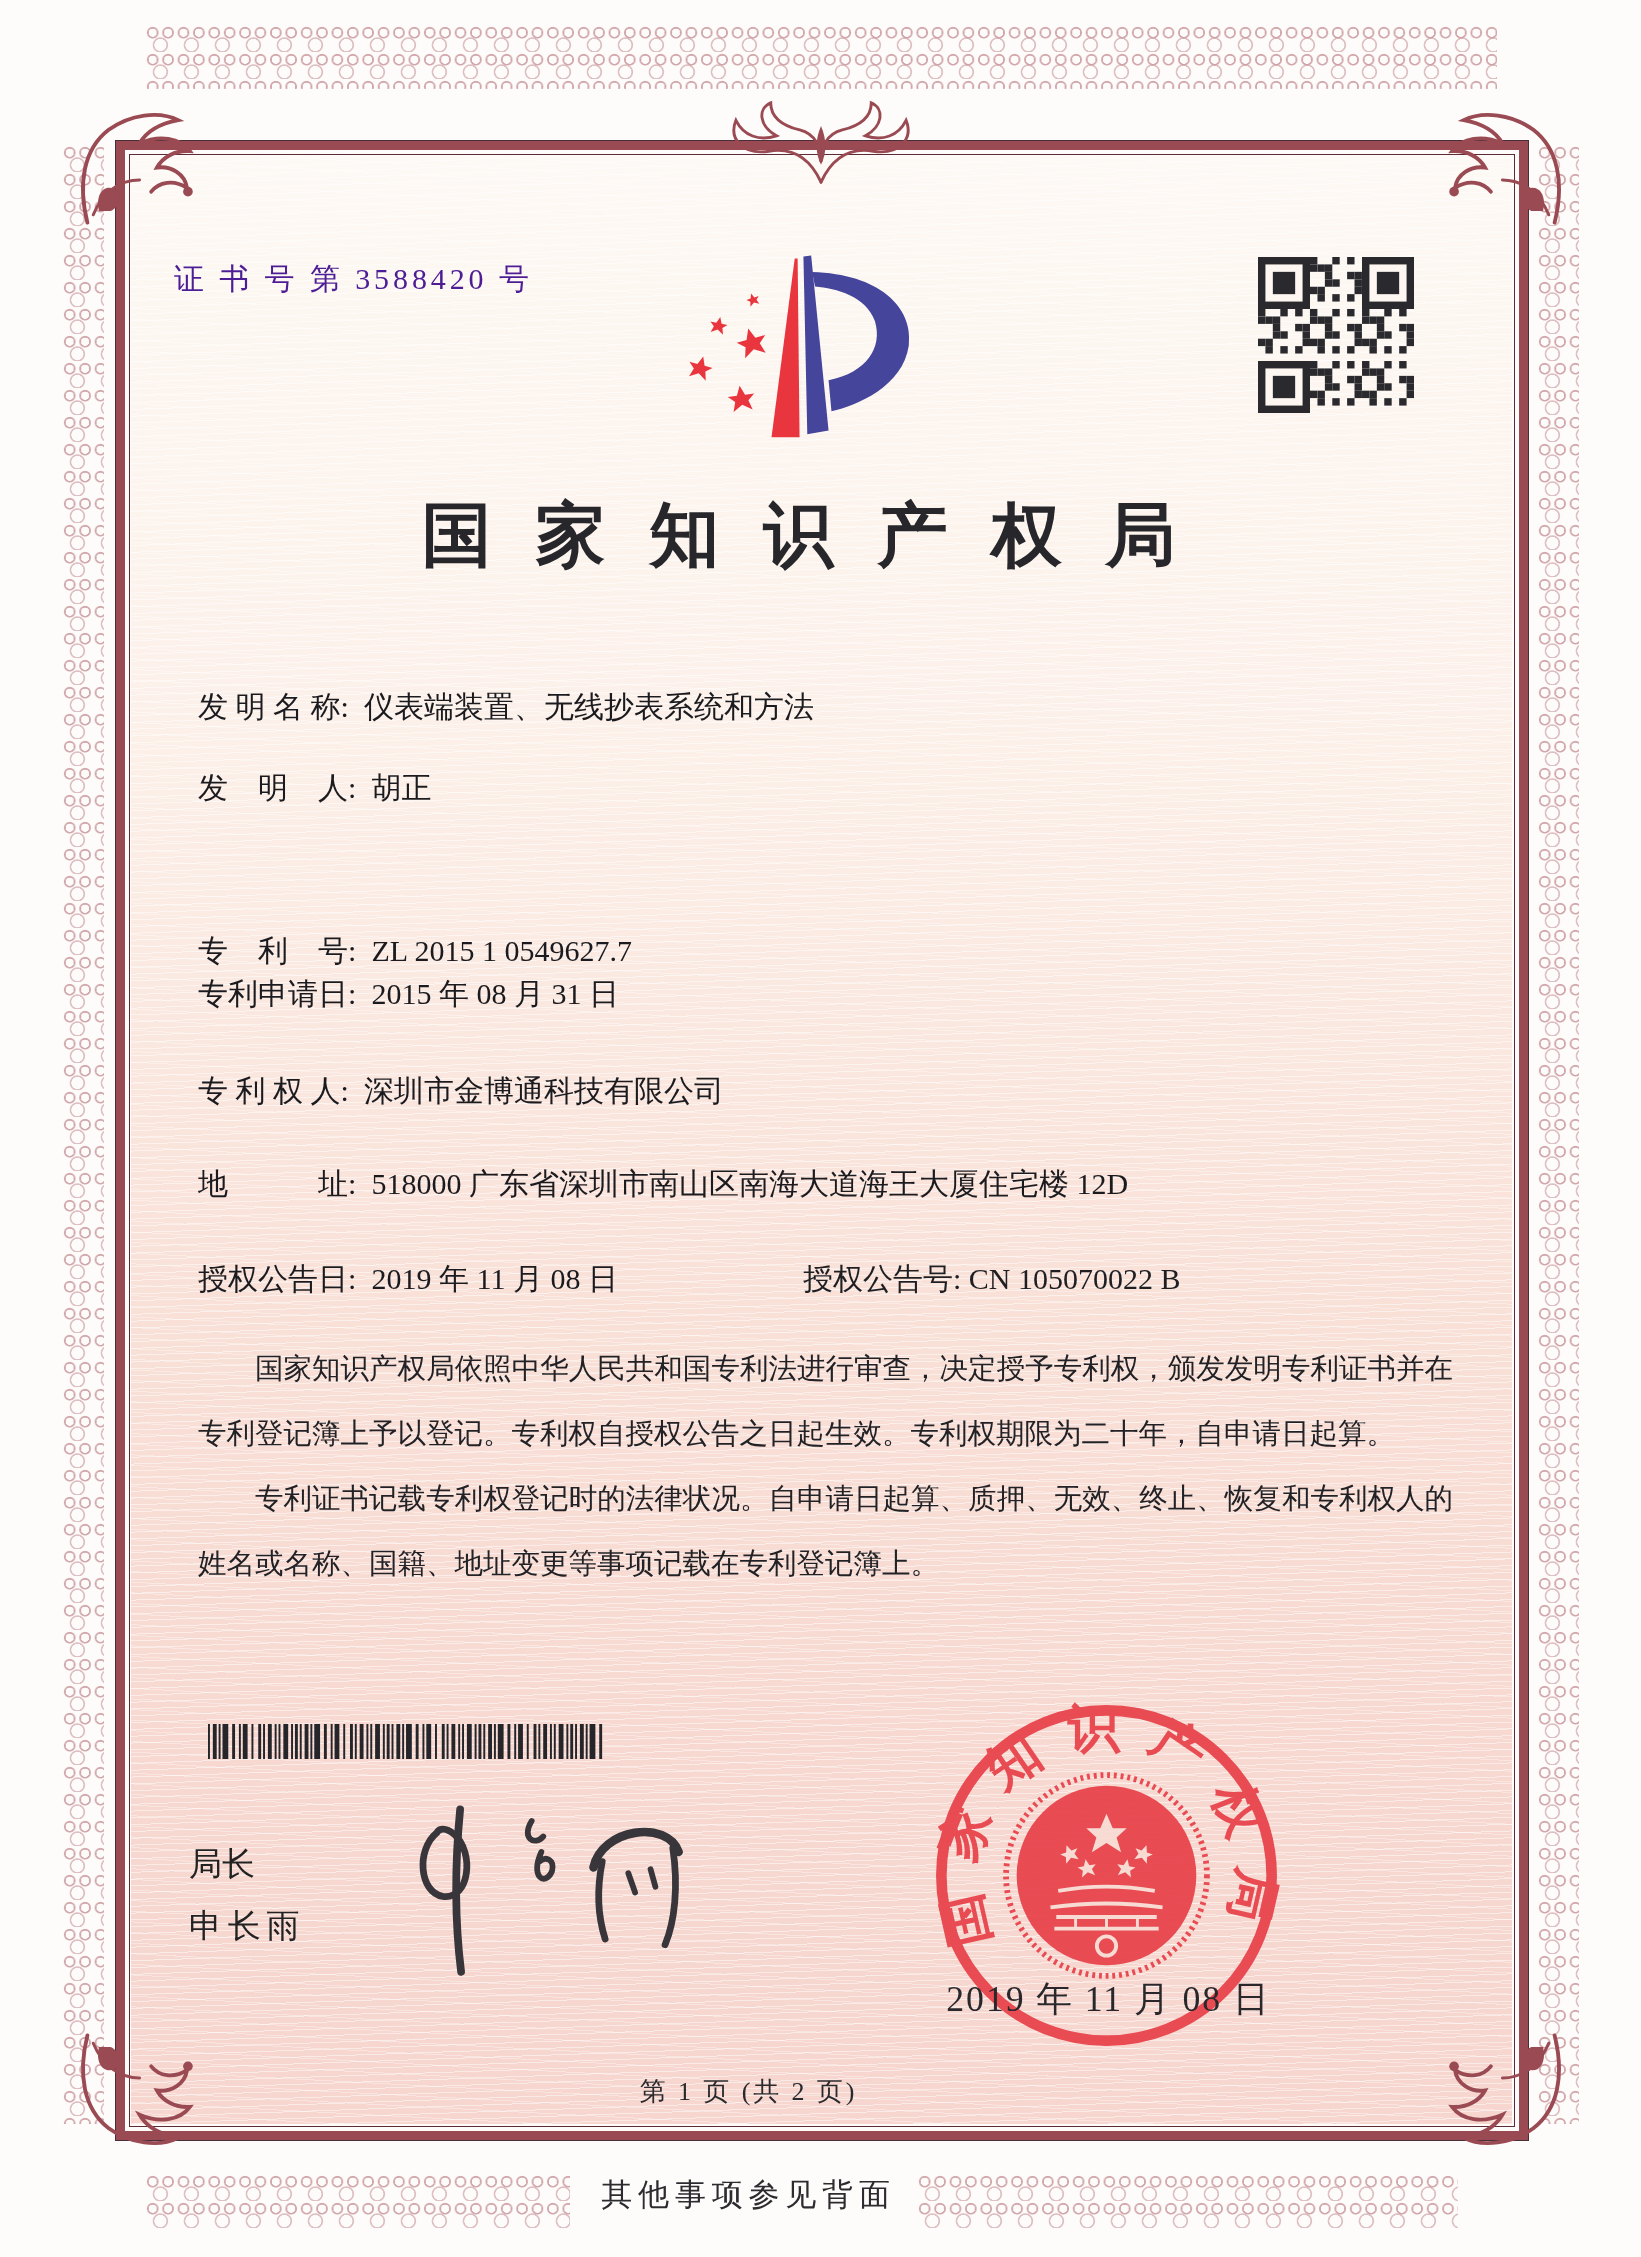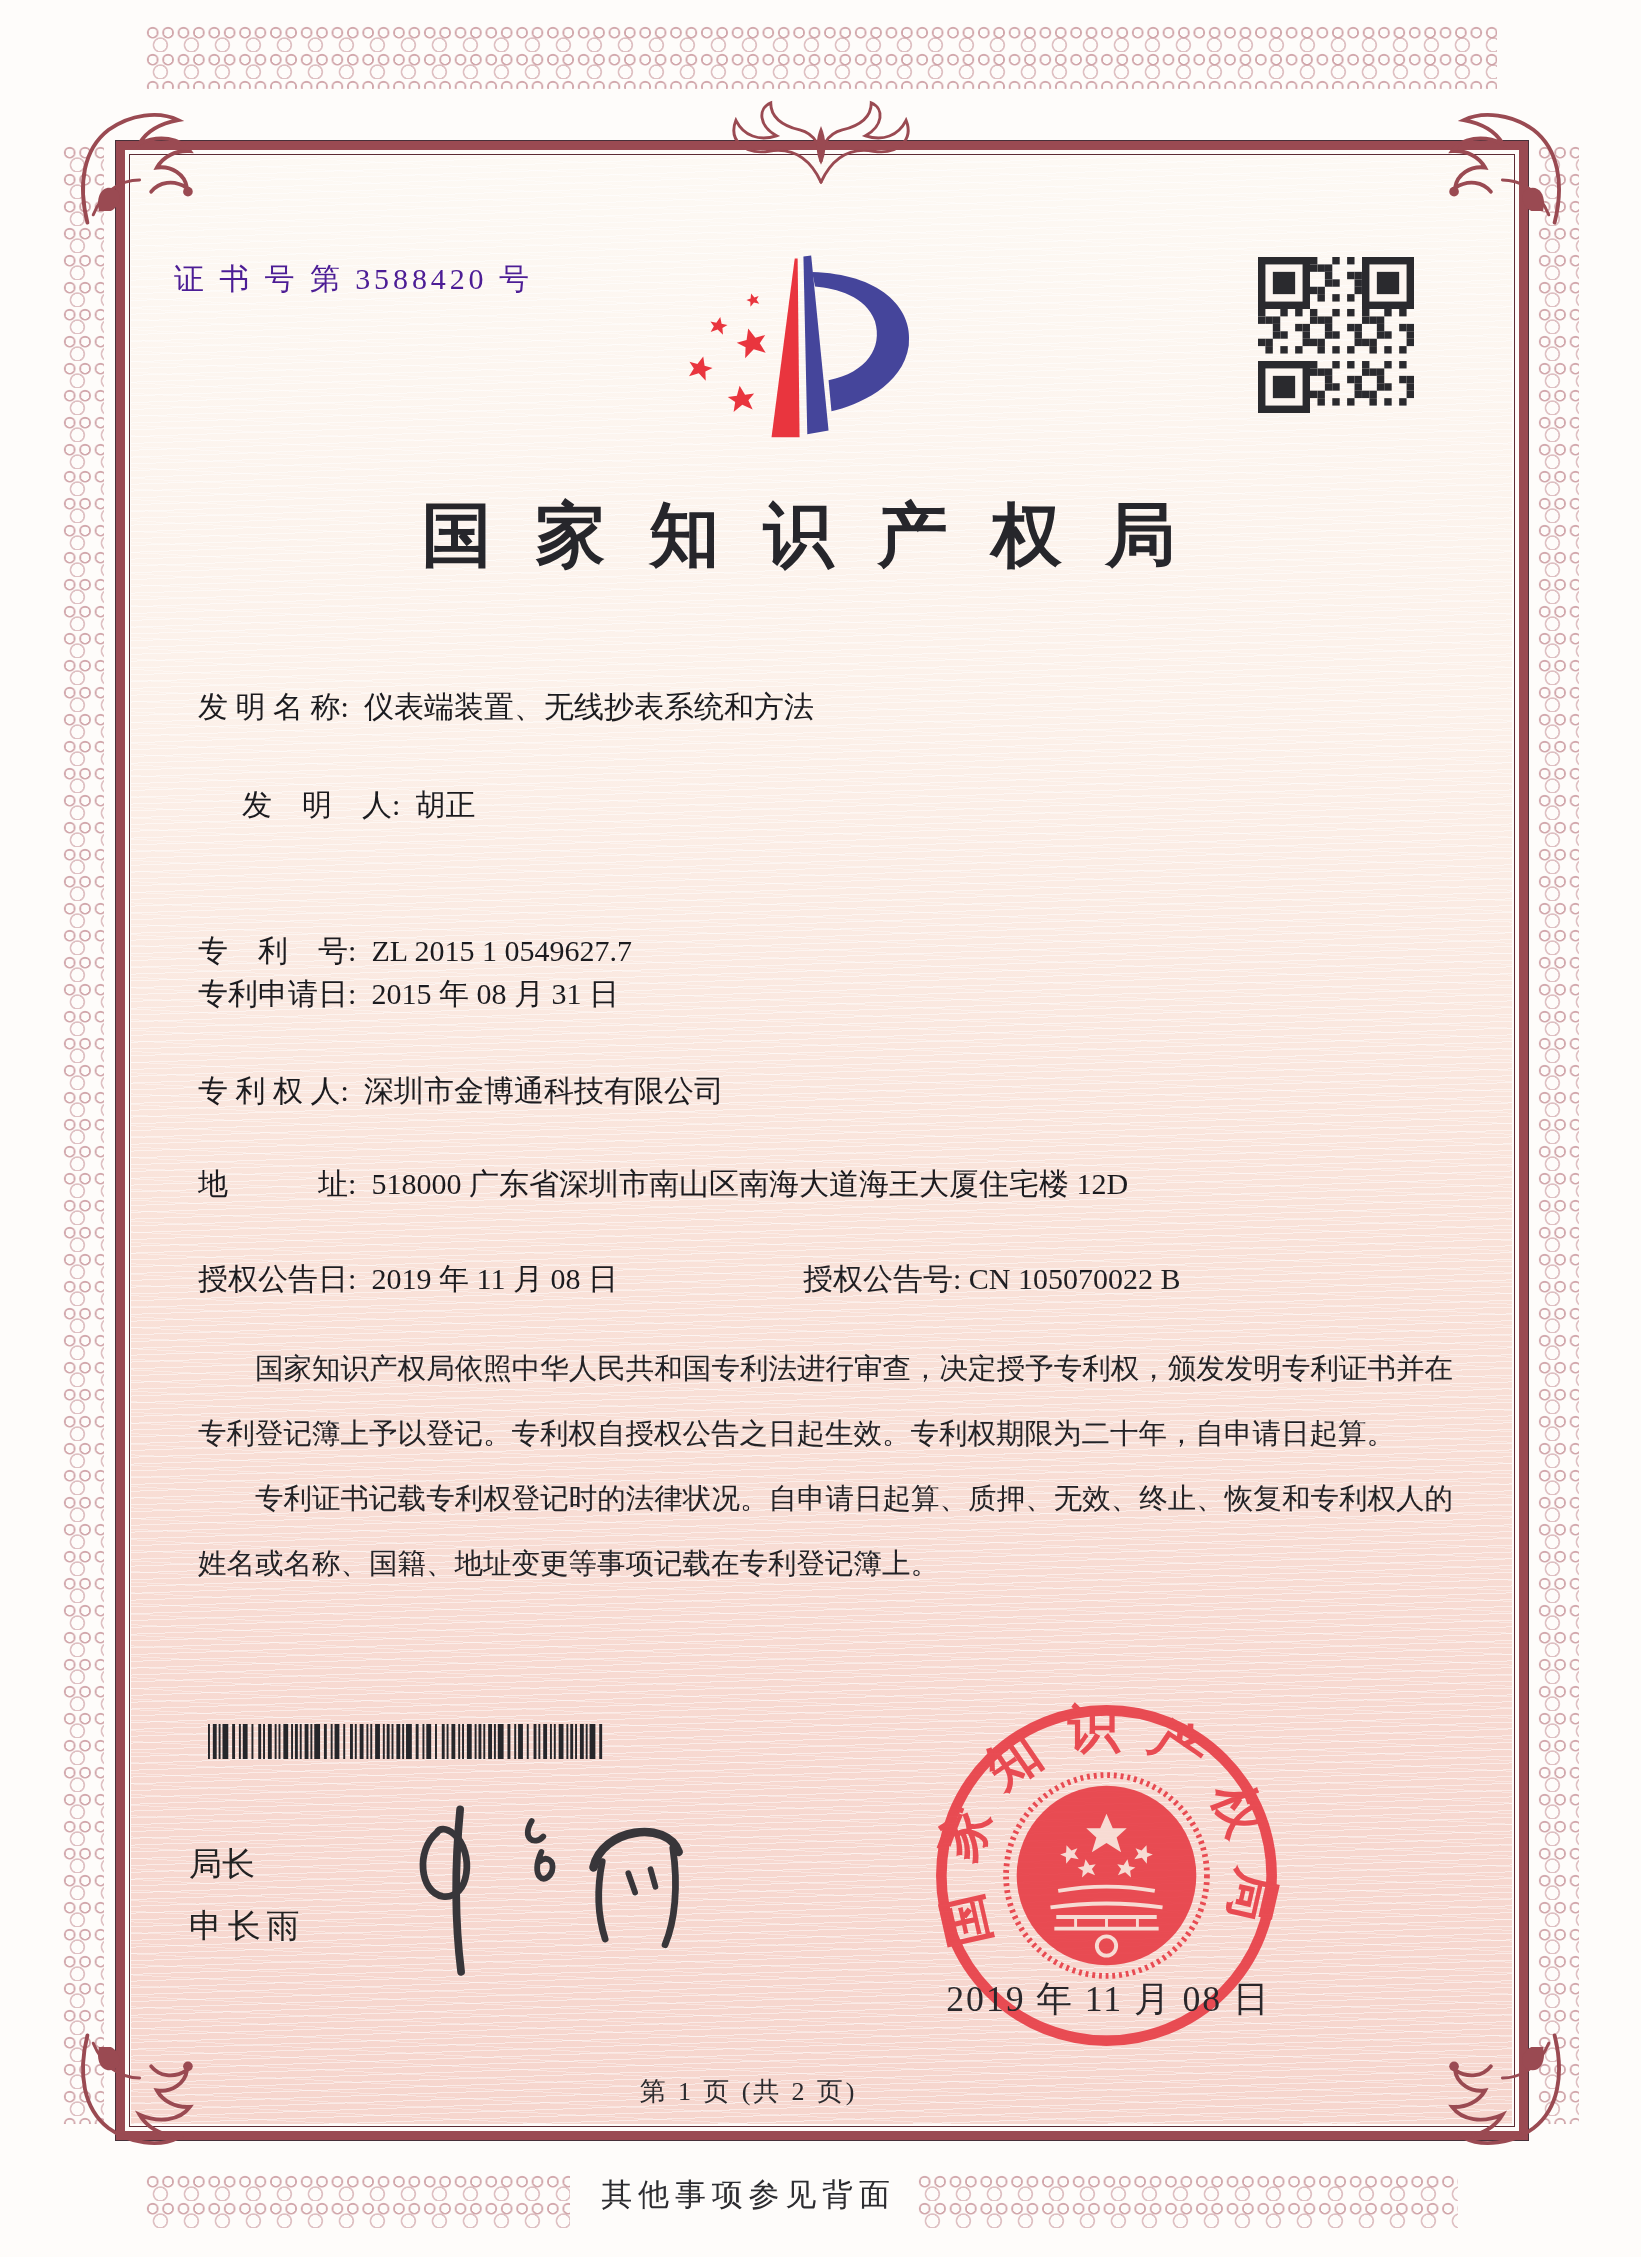--- a/index.html
+++ b/index.html
@@ -34,21 +34,21 @@
   
   .cert-no{position:absolute;left:174px;top:259px;font-size:30px;letter-spacing:3.9px;color:#4c1d95;}
   .logo{position:absolute;left:671px;top:239px;width:261px;height:208px;}
   .qr{position:absolute;left:1258px;top:257px;width:156px;height:156px;}
   .title{position:absolute;left:0;top:489px;width:1641px;text-align:center;
          font-size:70px;font-weight:600;letter-spacing:44px;margin-right:-44px;color:#26262b;}
   
   .row{position:absolute;left:198px;font-size:30px;color:#1b1b1f;white-space:nowrap;}
   .row .lbl{display:inline-block;min-width:137px;}
   .row .val{margin-left:7.7px;}
-  .r-name{top:687px;} .r-inventor{top:785px;margin-left:44px;} .r-patno{top:907px;margin-top:24px;}
+  .r-name{top:687px;} .r-inventor{top:768px;} .r-patno{top:907px;margin-top:24px;}
   .r-filing{top:974px;} .r-patentee{top:1071px;} .r-addr{top:1164px;} .r-grant{top:1259px;}
   .grant2{position:absolute;left:803px;top:1259px;font-size:30px;white-space:nowrap;}
   
   .body-text{position:absolute;left:198px;top:1336px;width:1255px;font-size:28.5px;
              line-height:65px;color:#222226;text-align:justify;}
   .body-text p{margin:0;text-indent:2em;}
   
   .barcode{position:absolute;left:208px;top:1724px;width:398px;height:35px;}
   .sig-title{position:absolute;left:189px;top:1842px;font-size:33px;color:#222;text-align:center;}
   .sig-name{position:absolute;left:189px;top:1904px;font-size:33px;letter-spacing:5.8px;color:#222;}

